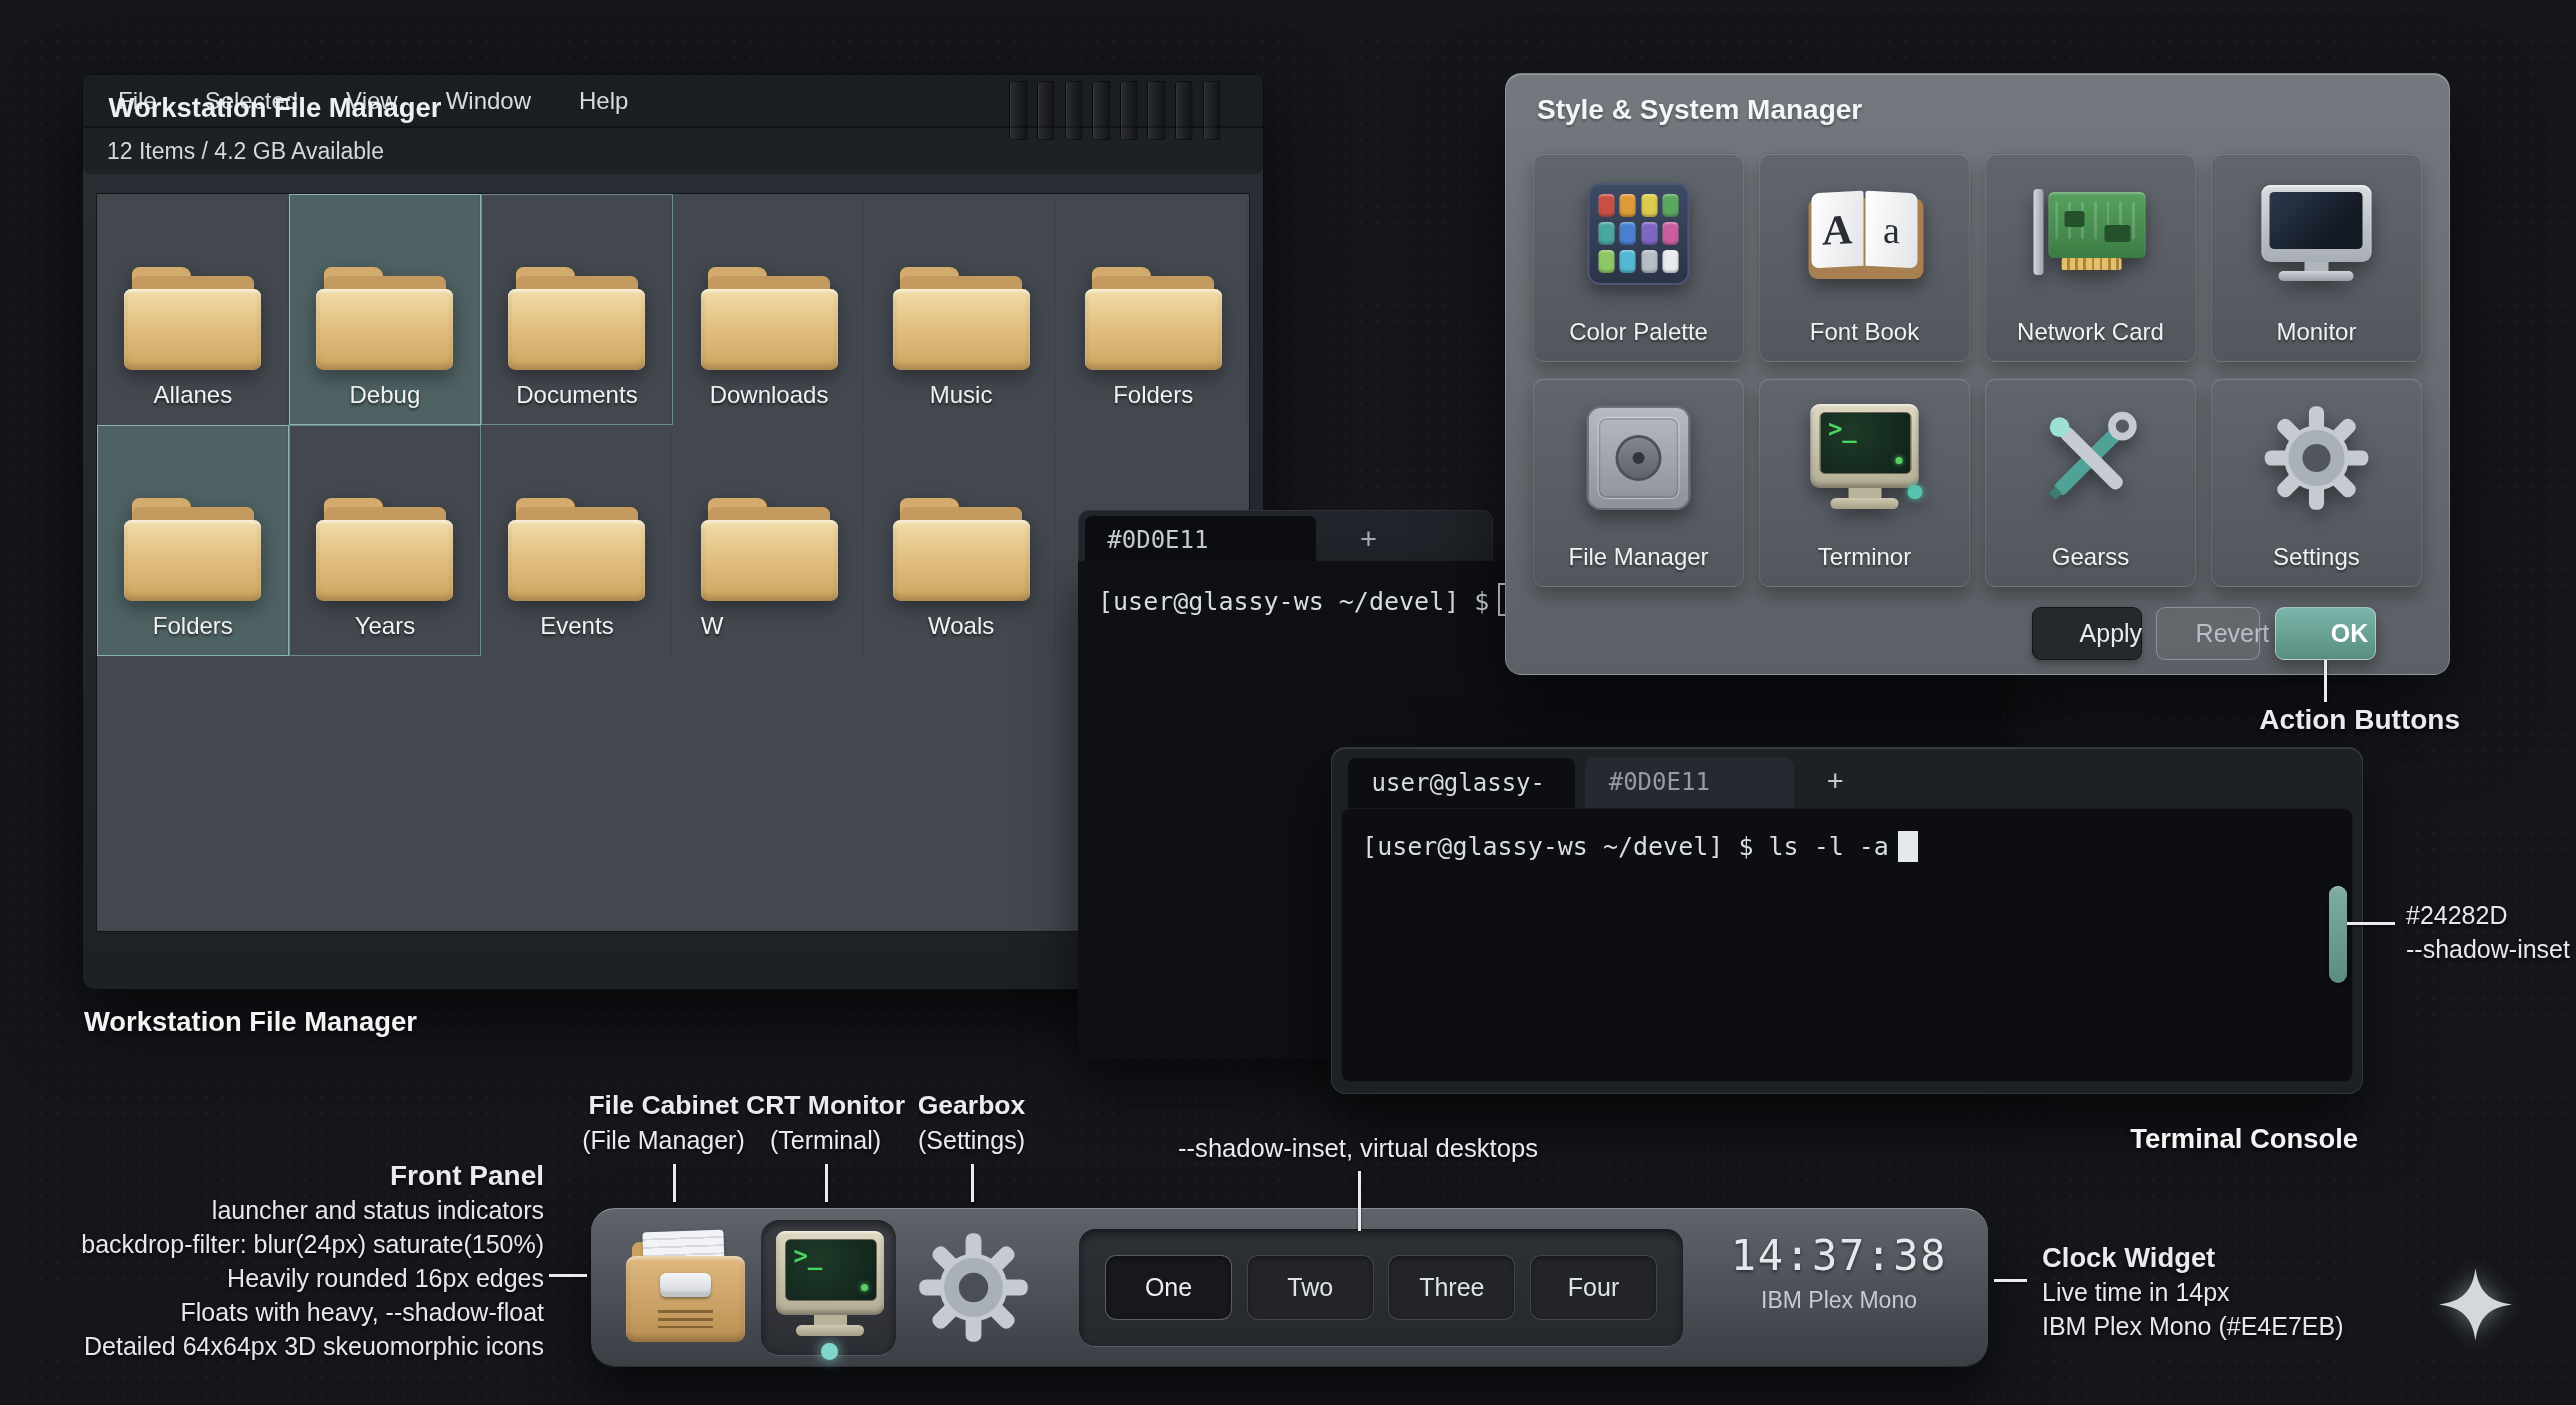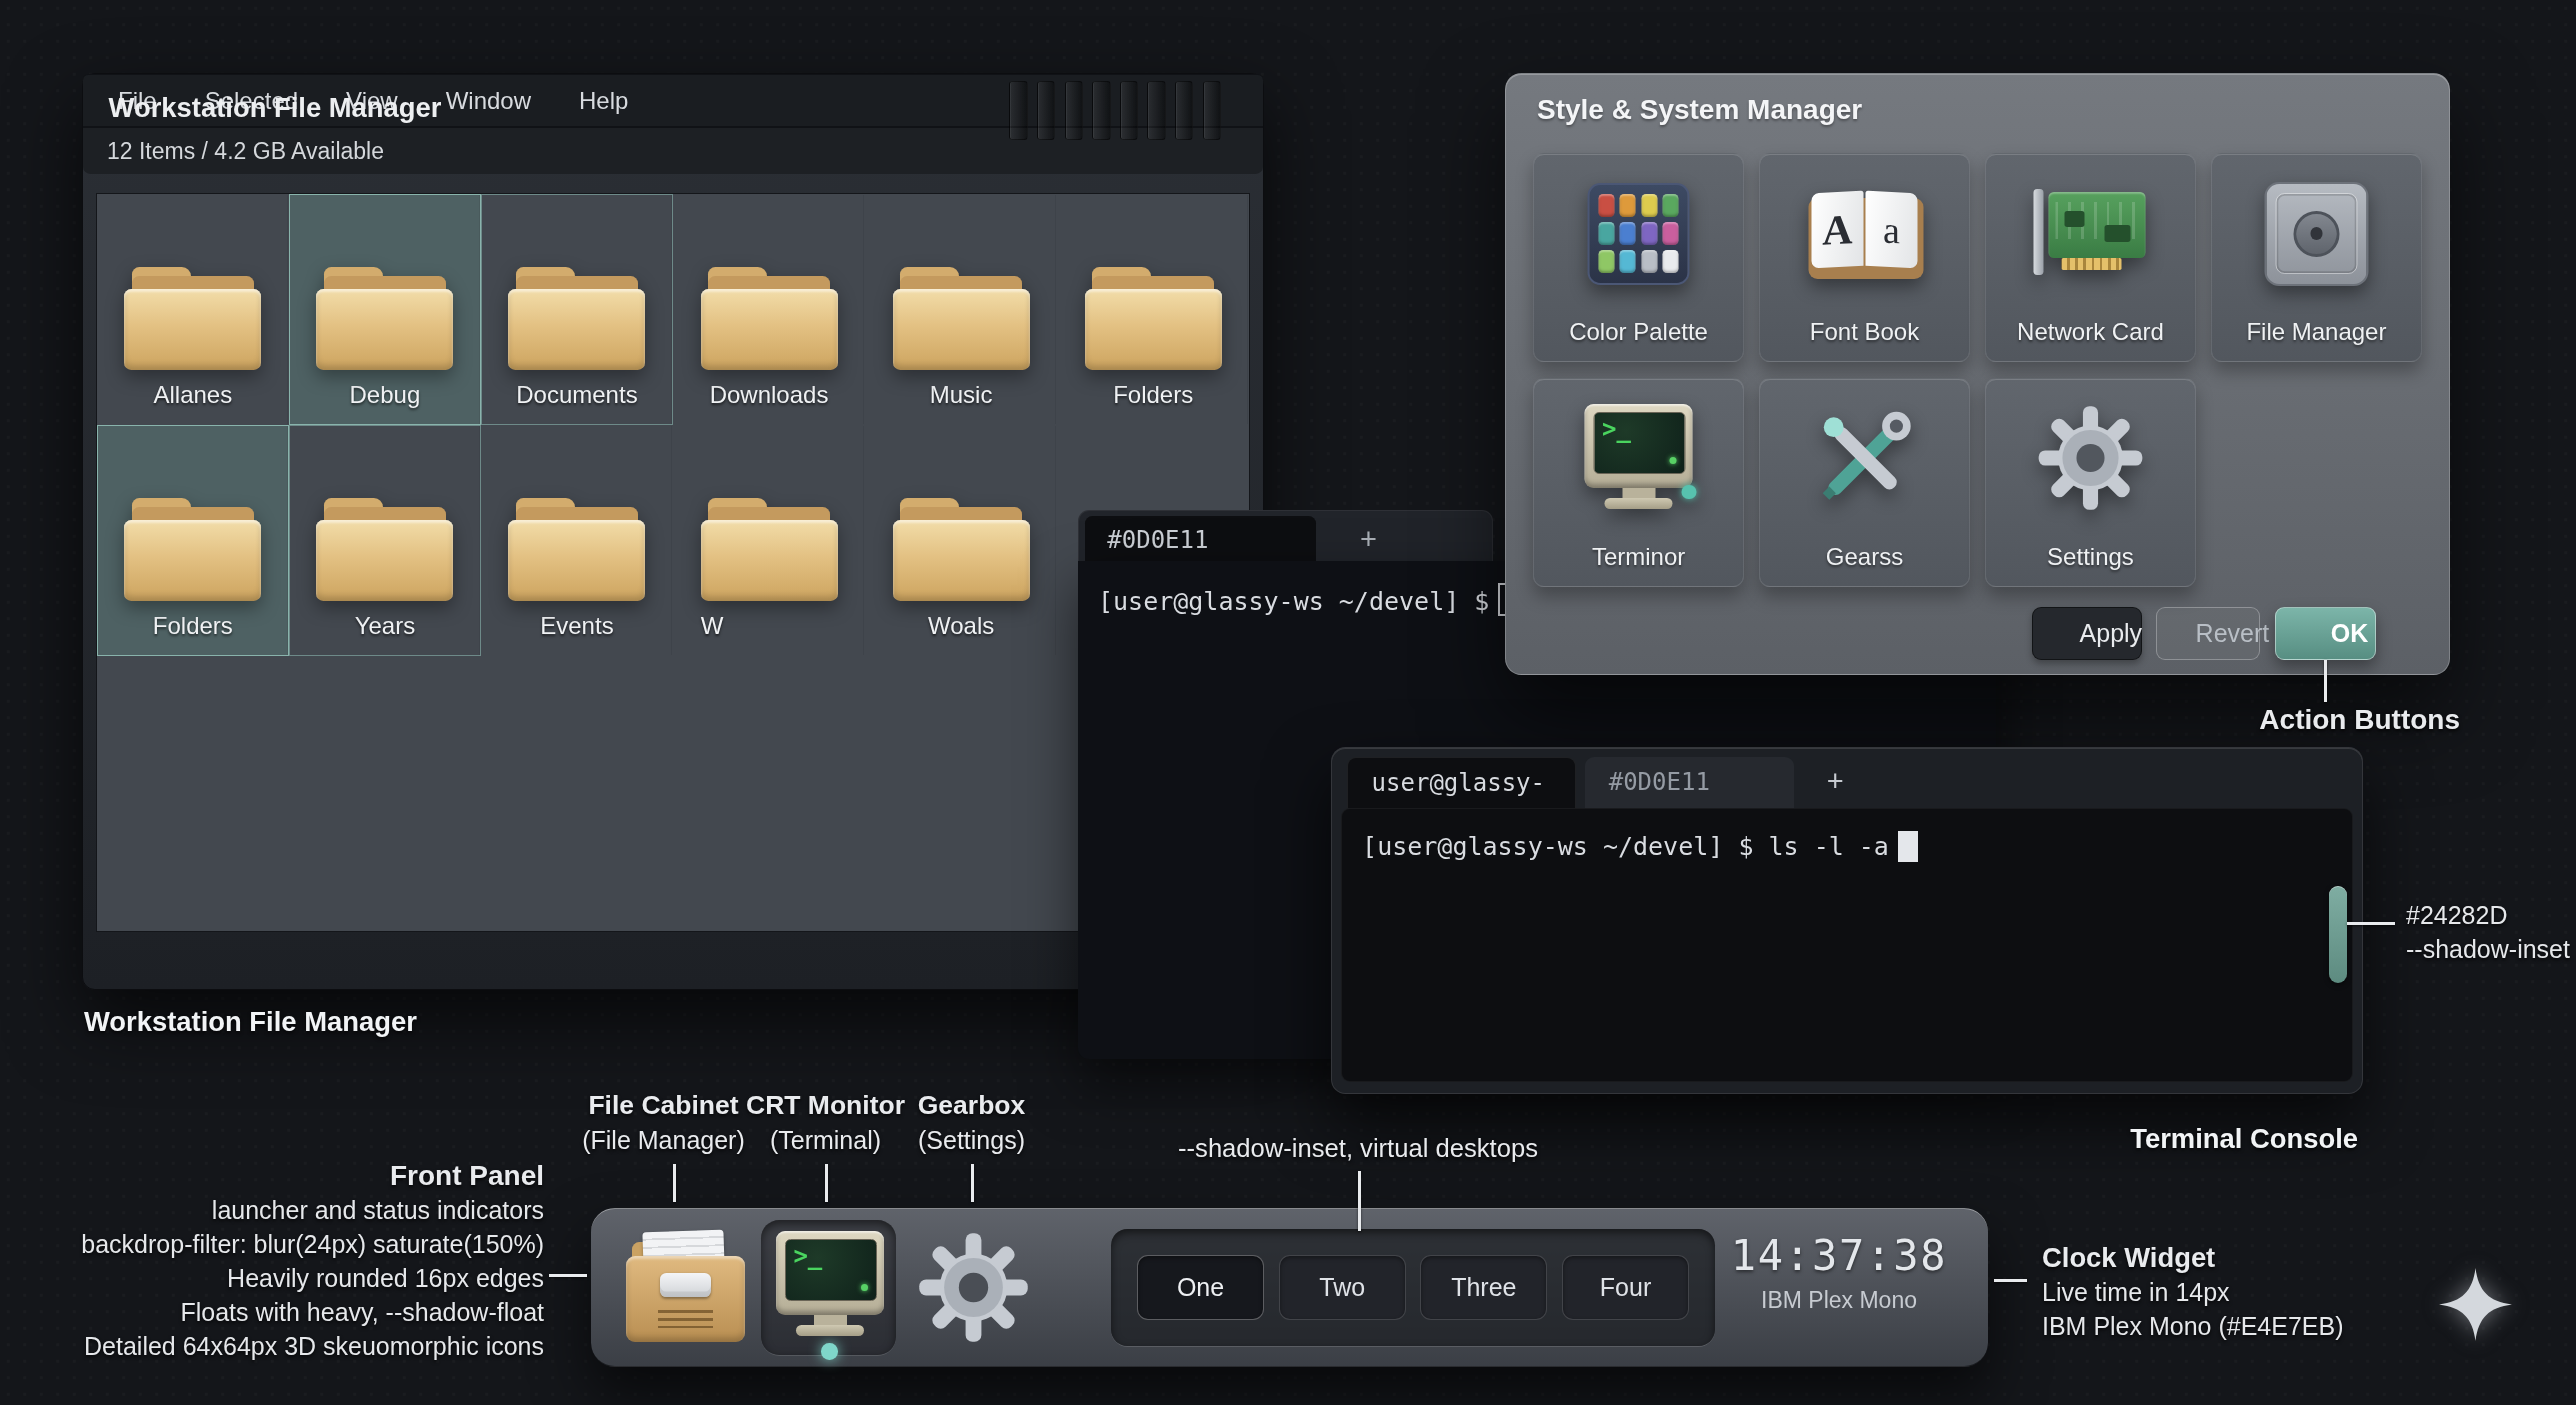--- a/index.html
+++ b/index.html
@@ -98,21 +98,21 @@
   #dock{left:591px;top:1208px;width:1397px;height:157px;border-radius:24px;z-index:50;
     background:linear-gradient(180deg,rgba(100,104,112,.94),rgba(61,65,72,.95));
     border-top:0.9px solid rgba(255,255,255,.4);border-bottom:0.9px solid rgba(0,0,0,.55);
     box-shadow:0 27.4px 55px rgba(0,0,0,.6);}
   #dock-slot{left:170px;top:11px;width:135px;height:135px;border-radius:18.3px;background:rgba(18,20,24,.42);
     box-shadow:inset 0 3.7px 9.1px rgba(0,0,0,.55), 0 0.9px 0 rgba(255,255,255,.12);}
   #dock-dot{left:230px;top:134px;width:16.5px;height:16.5px;border-radius:50%;background:#7fd6c9;
     box-shadow:0 0 12.8px rgba(127,214,201,.9);}
   #desktops{left:488px;top:20px;width:604px;height:117px;border-radius:16.5px;background:rgba(28,30,35,.72);
     box-shadow:inset 0 3.7px 8.2px rgba(0,0,0,.55), 0 0.9px 0 rgba(255,255,255,.14);
-    display:flex;gap:14.6px;padding:26px;box-sizing:border-box;margin-left:32px;}
+    display:flex;gap:14.6px;padding:26px;box-sizing:border-box;}
   .desk-btn{flex:1;border-radius:11px;font-size:25px;color:#dfe2e7;display:flex;align-items:center;justify-content:center;
     background:#22242a;border:0.9px solid rgba(255,255,255,.15);box-shadow:inset 0 1.8px 4.6px rgba(0,0,0,.4);}
   .desk-btn.active{background:#16181d;border:0.9px solid rgba(255,255,255,.3);color:#edeff2;}
   #clock{left:1120px;top:22px;width:256px;text-align:center;}
   #clock-time{font-family:"DejaVu Sans Mono",monospace;font-size:42px;letter-spacing:1.8px;color:#e4e7eb;
     text-shadow:0 1.8px 3.7px rgba(0,0,0,.5);}
   #clock-sub{margin-top:7.3px;font-size:23px;color:#c7cbd1;}
 
   
   .cabinet{position:relative;width:119px;height:113px;}
@@ -351,20 +351,31 @@
             <div class="nic-board"></div>
             <div class="nic-trace"></div>
             <div class="nic-chip" style="left:31px;top:25.6px;"></div>
             <div class="nic-chip" style="left:71px;top:40px;width:25.6px;"></div>
             <div class="nic-pins"></div>
           </div>
         </div>
         <div class="tile-label">Network Card</div>
       </div>
 
+      <div class="tile">
+        <div class="icon-wrap">
+          <div class="monitor">
+            <div class="mon-bezel"></div>
+              <div class="mon-screen"></div>
+              <div class="mon-neck"></div>
+              <div class="mon-base"></div>
+          </div>
+        </div>
+        <div class="tile-label">Monitor</div>
+      </div>
 
       <div class="tile">
         <div class="icon-wrap">
           <div class="safe">
               <div class="safe-inner"></div>
               <div class="safe-dial"></div>
             </div>
         </div>
         <div class="tile-label">File Manager</div>
       </div>

